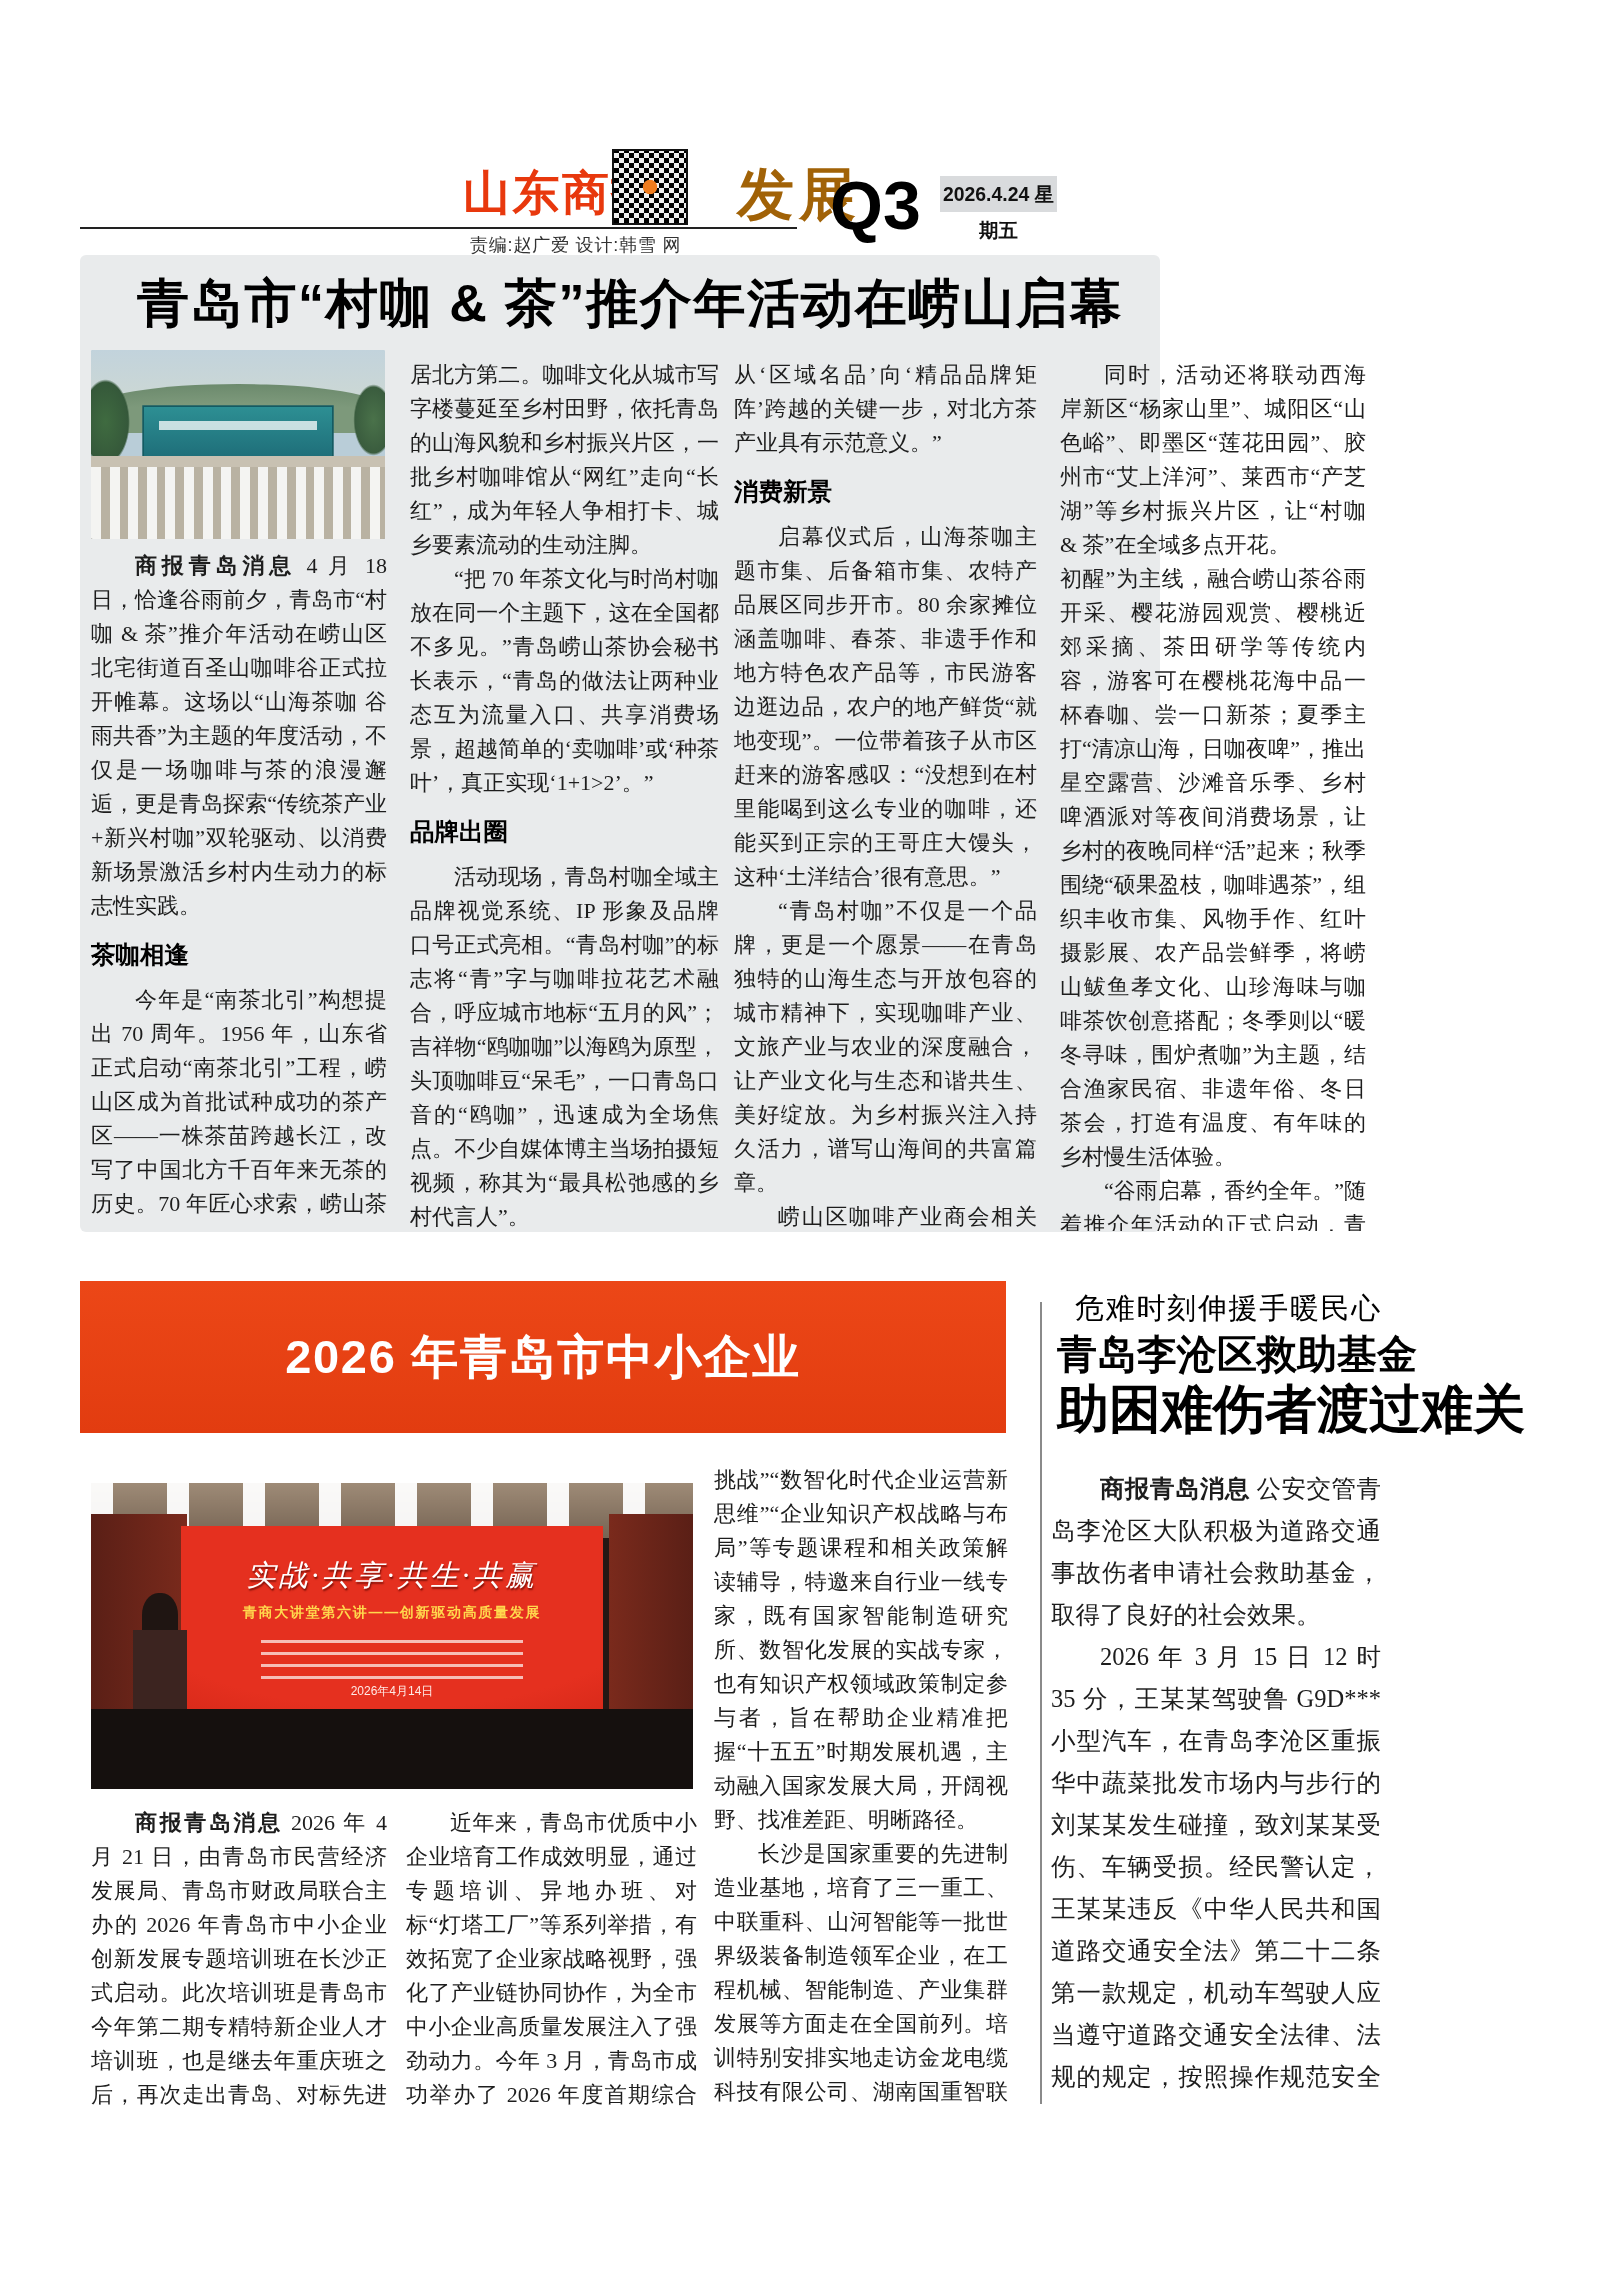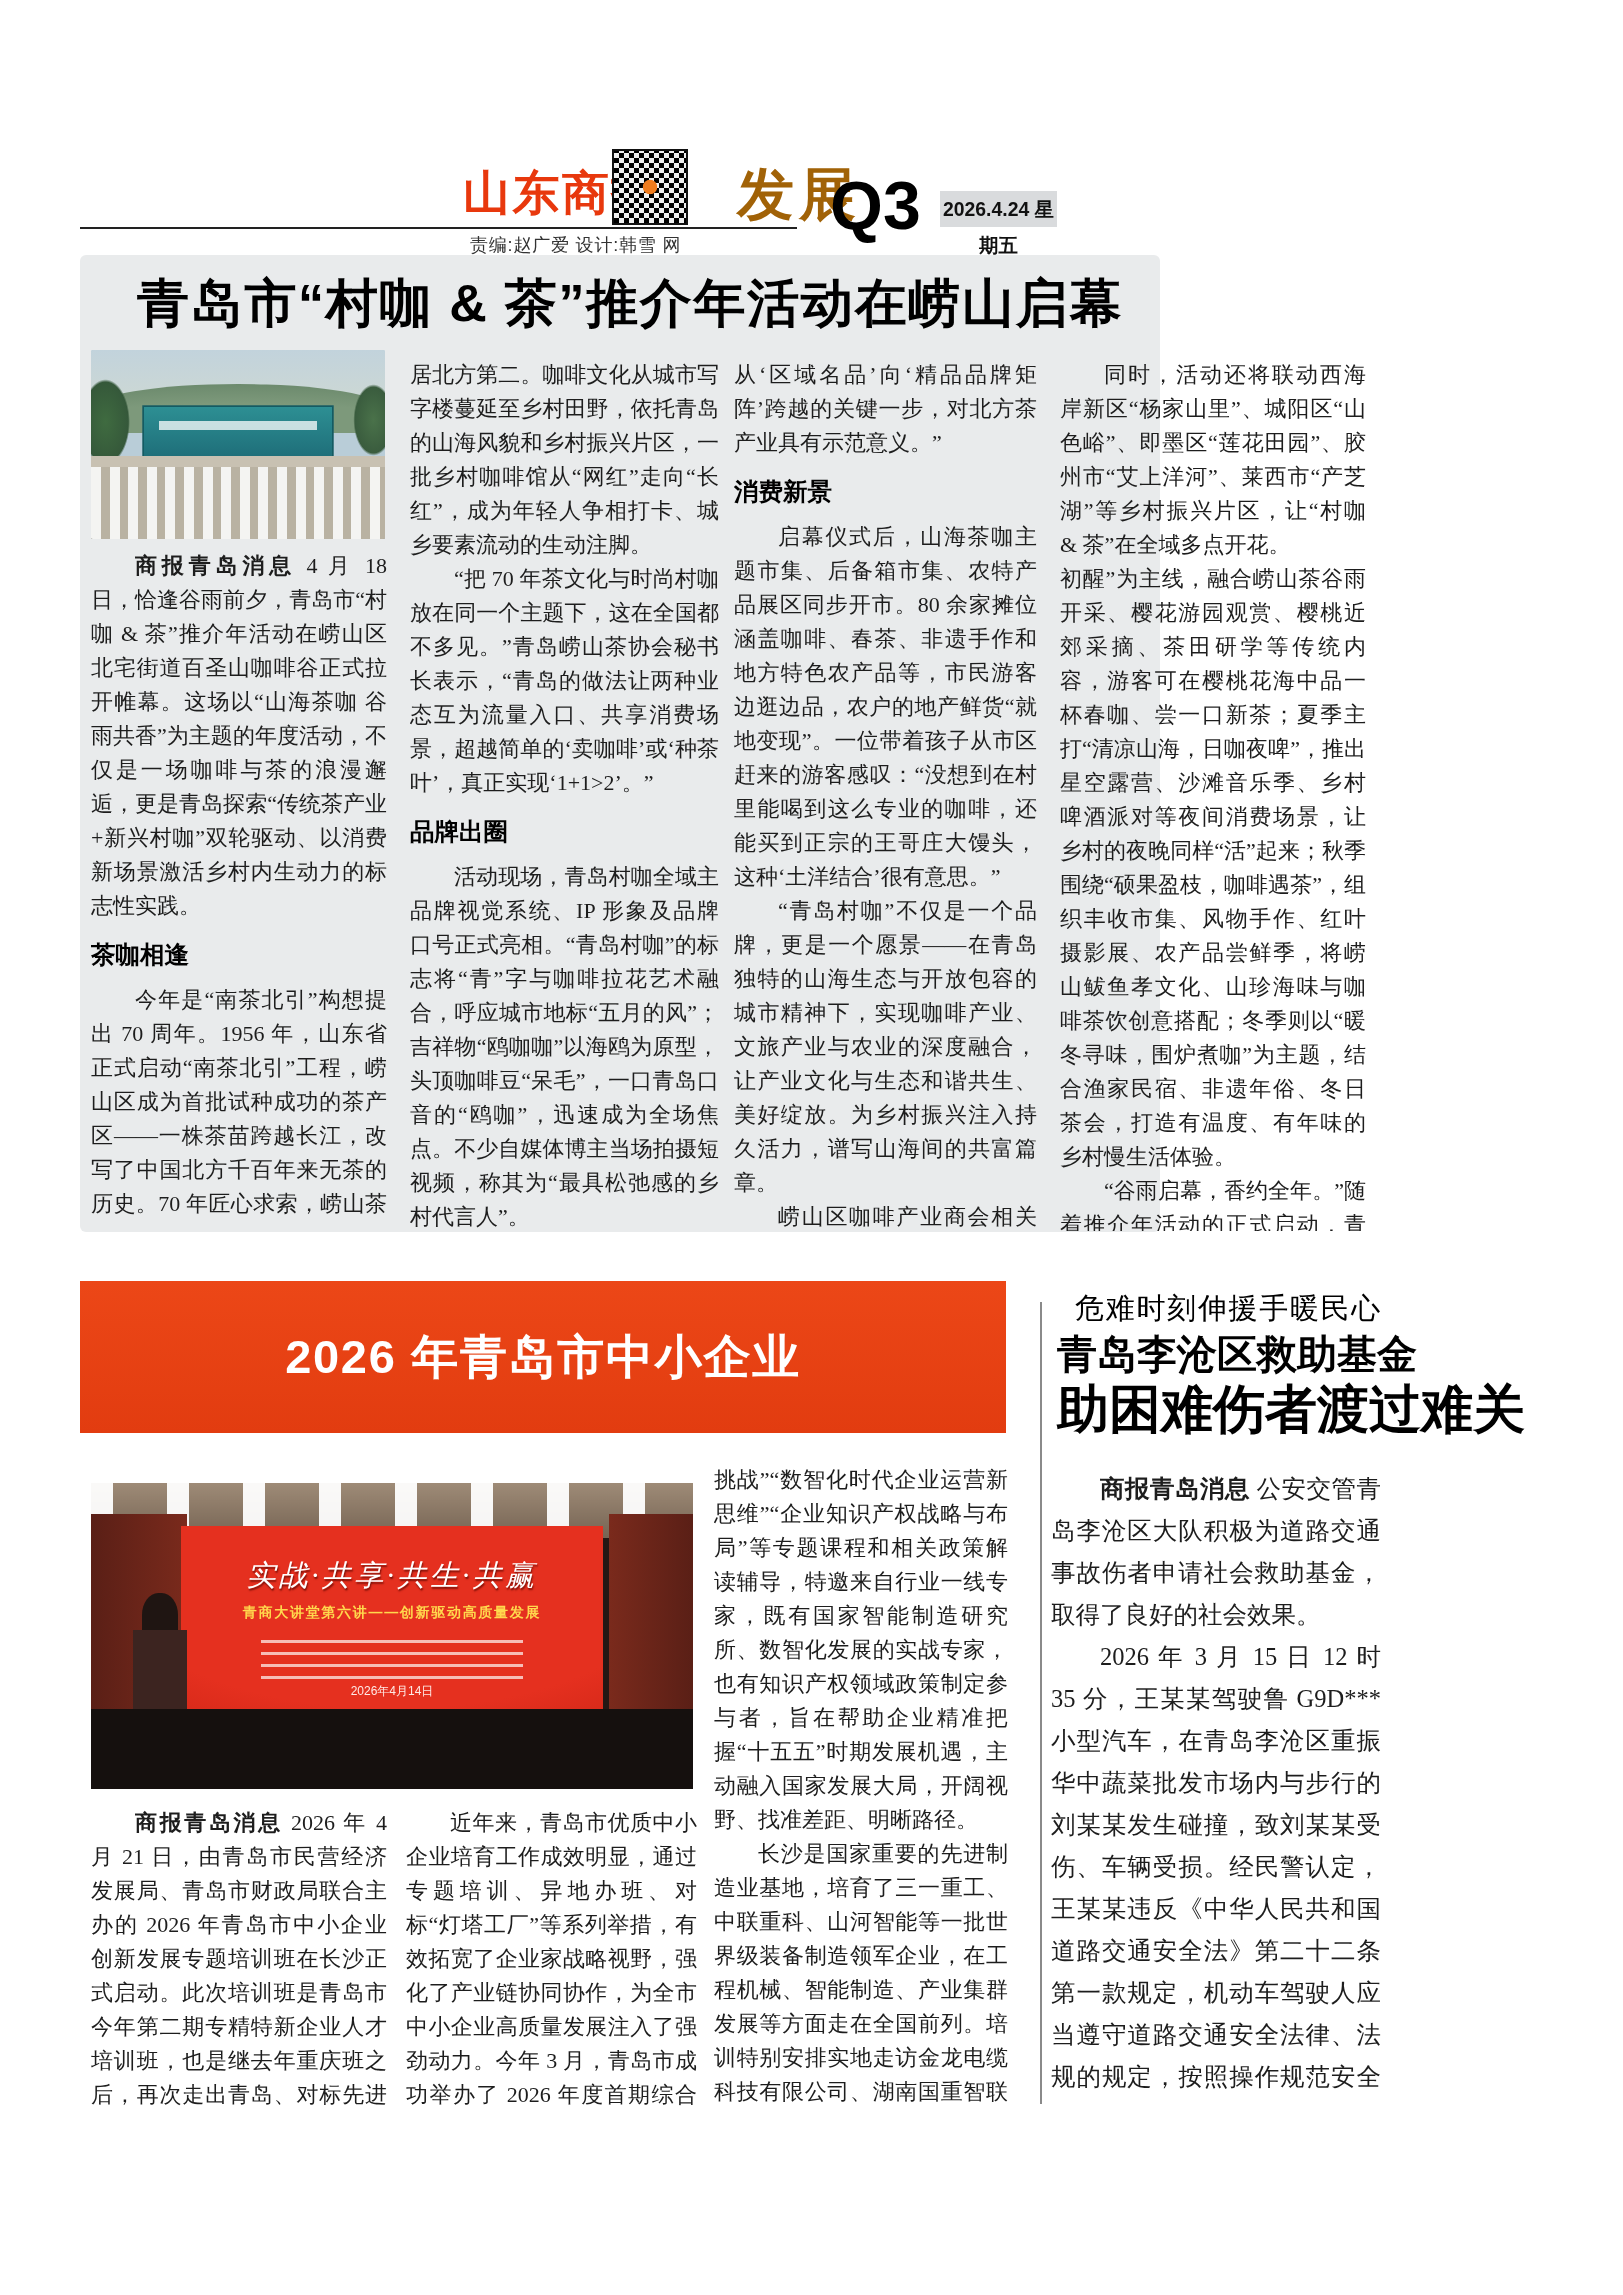--- a/index.html
+++ b/index.html
@@ -10,21 +10,21 @@
   
   .logo { left:463px; top:162px; font-family:"Liberation Sans",sans-serif; font-weight:bold; font-size:47px; color:#e8380d; letter-spacing:2.5px; }
   .qr { left:612px; top:149px; width:76px; height:76px;
         background:
          radial-gradient(circle at 50% 50%, #f07c1e 0 6.8px, transparent 7.6px),
          repeating-linear-gradient(0deg,#111 0 5px,#fff 5px 10px),
          repeating-linear-gradient(90deg,#111 0 5px,#fff 5px 10px);
         background-blend-mode:normal,difference,normal; border:2.5px solid #111; }
   .section-label { left:737px; top:157px; font-family:"Liberation Sans",sans-serif; font-weight:bold; font-size:57px; color:#a16207; letter-spacing:5px; }
   .edition { left:830px; top:166px; font-family:"Liberation Sans",sans-serif; font-weight:bold; font-size:68px; color:#000; }
-  .datebox { left:940px; top:191px; width:117px; height:36px; background:#d9dbdd; font-family:"Liberation Sans",sans-serif;
+  .datebox { left:940px; top:176px; width:117px; height:36px; background:#d9dbdd; font-family:"Liberation Sans",sans-serif;
              font-weight:bold; font-size:19.4px; color:#111; text-align:center; line-height:36px; }
   .header-rule { left:80px; top:227px; width:717px; height:1.7px; background:#222; }
   .staffline { left:470px; top:233px; width:355px; font-family:"Liberation Sans",sans-serif; font-size:18px; color:#333; letter-spacing:0.8px; }
 
   
   .top-panel { left:80px; top:255px; width:1080px; height:977px; background:#e9ebec; border-radius:6px; }
   .top-title { left:57px; top:13.5px; width:1209px; font-family:"Liberation Sans",sans-serif; font-weight:bold;
                font-size:52px; letter-spacing:1.7px; color:#000; white-space:nowrap; }
   .photo1 { left:11px; top:95px; width:294px; height:189px; overflow:hidden; border-radius:1.7px; background:#b9cdd8; }
   .p1-sky { position:absolute; left:0; top:0; width:100%; height:34%; background:linear-gradient(#c2d3dc,#cfd9d2); }

